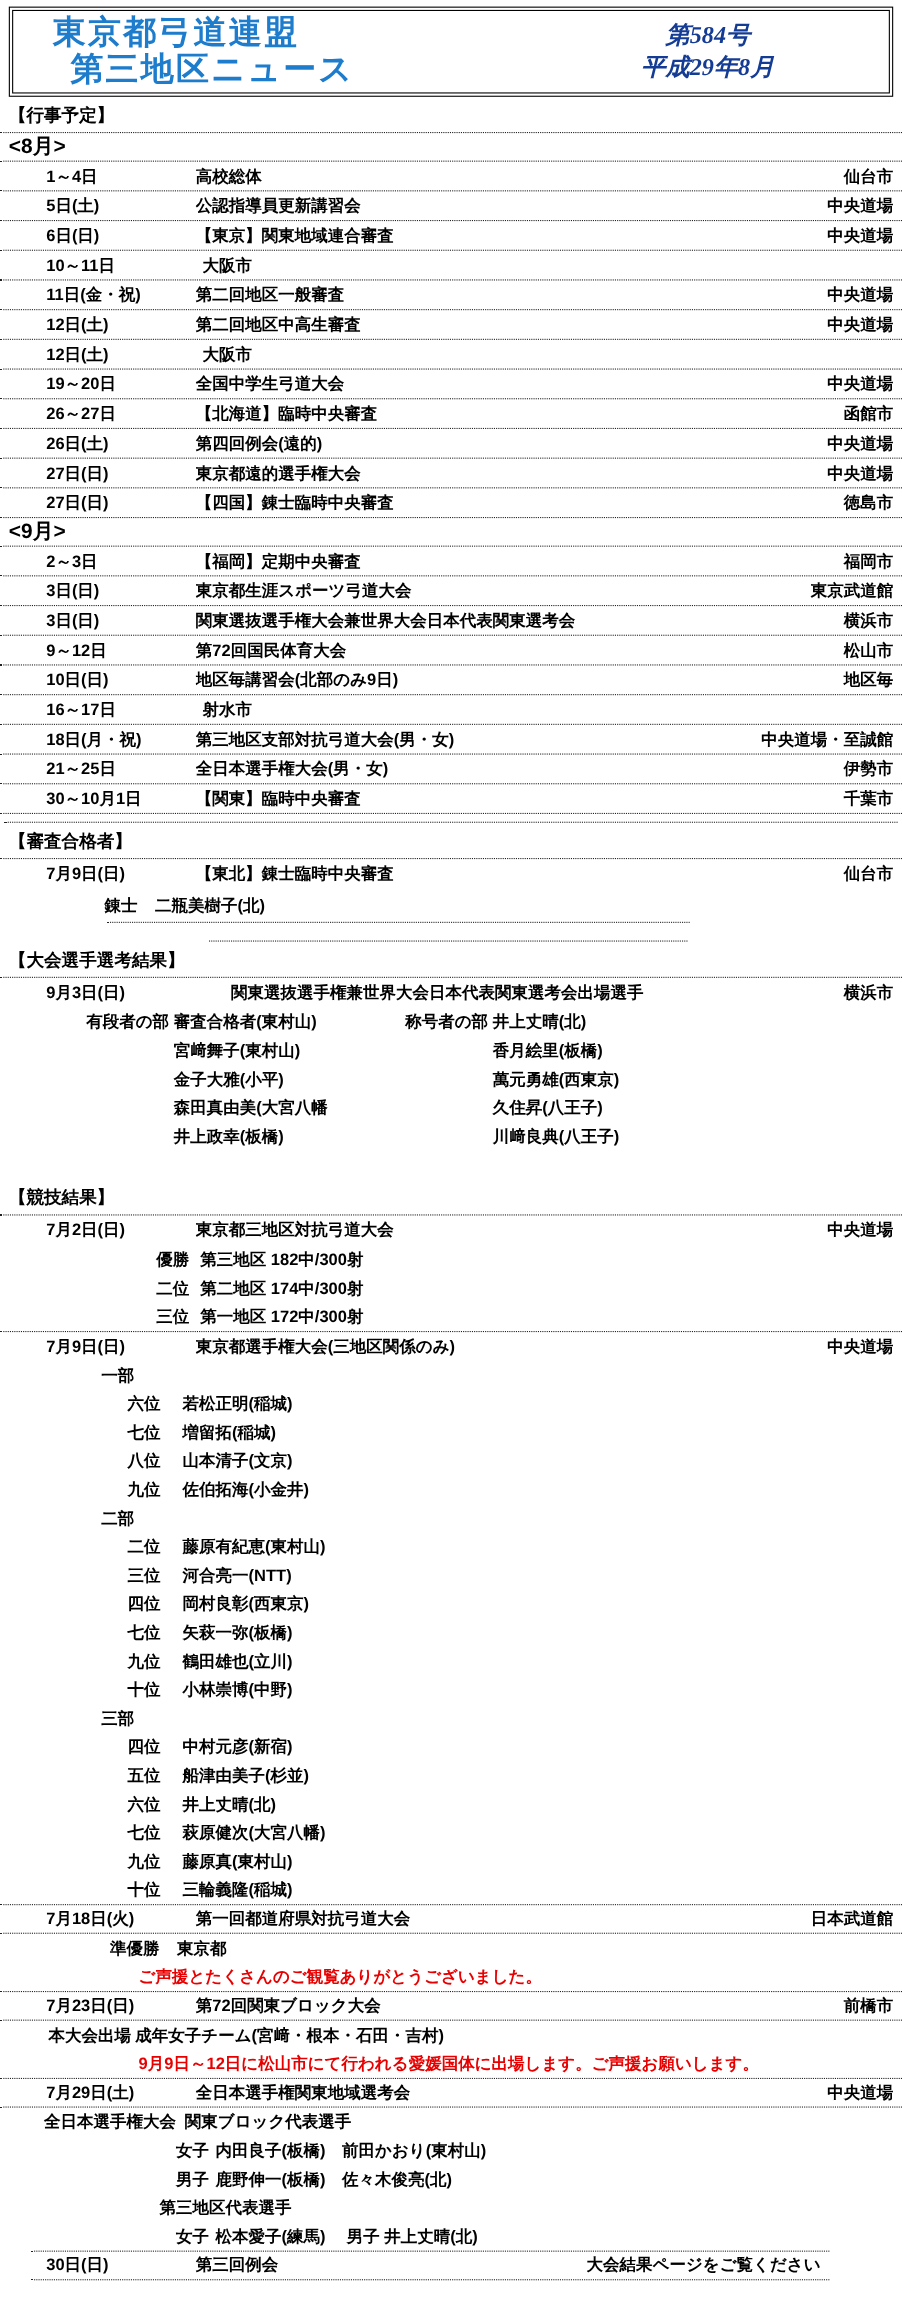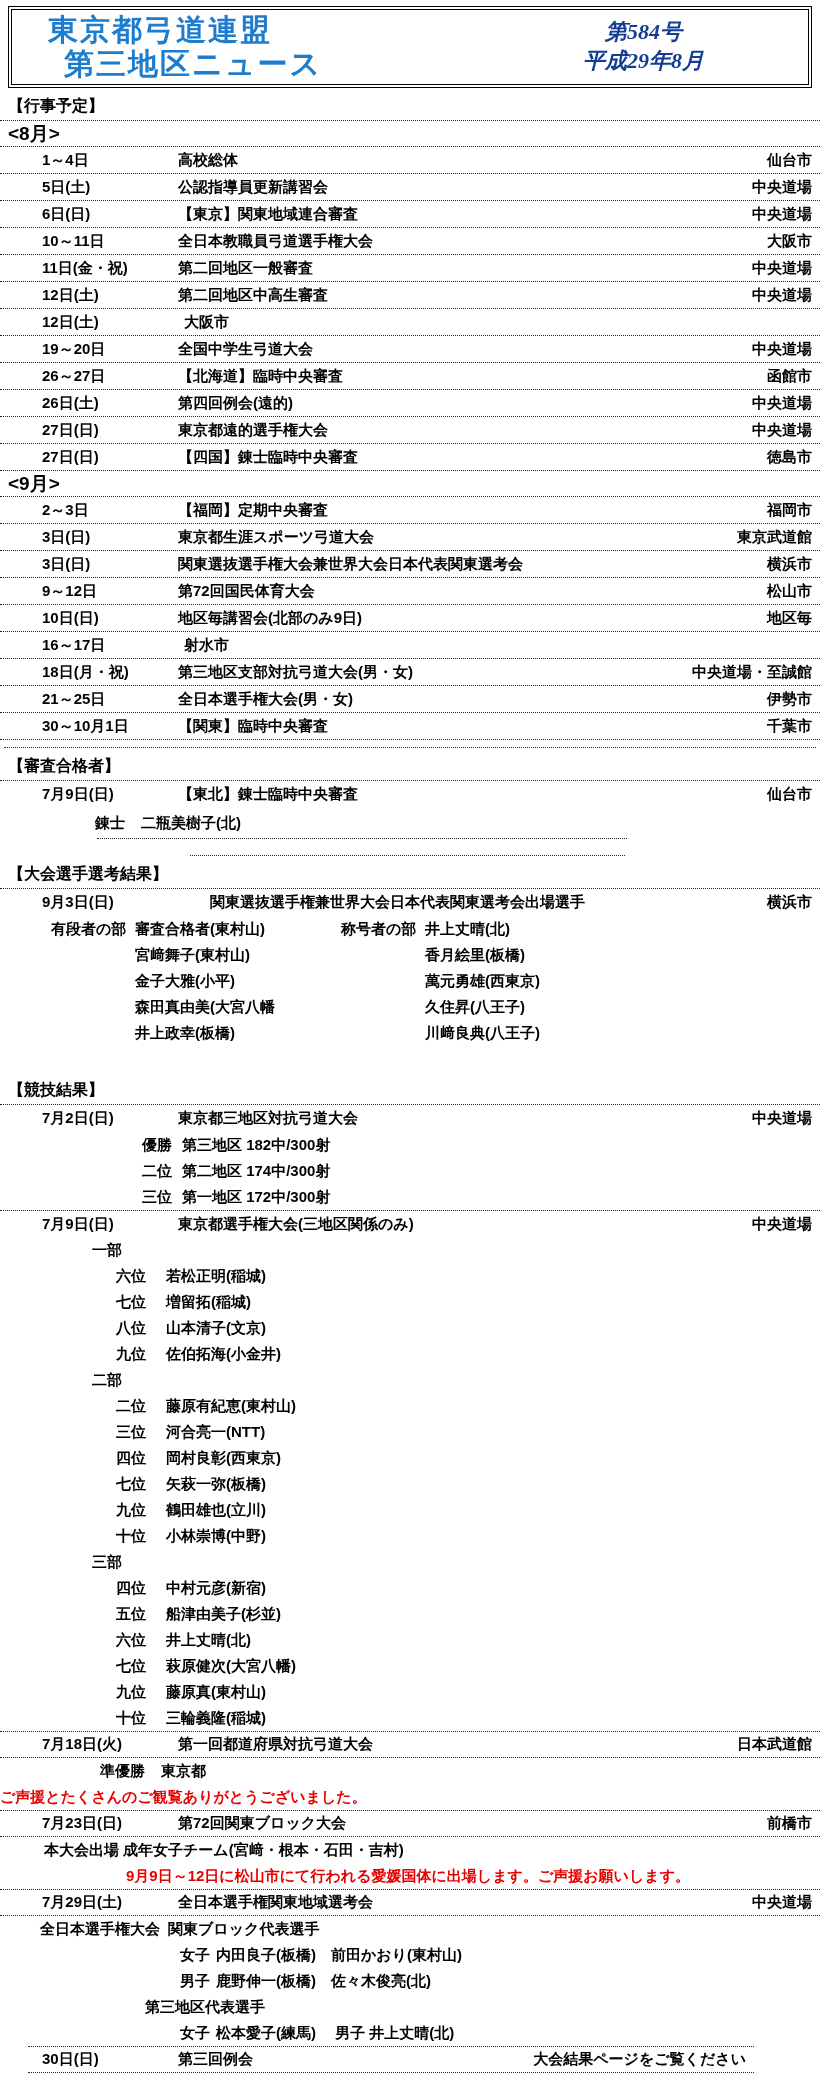--- a/index.html
+++ b/index.html
@@ -27,37 +27,37 @@
   .bb { border-bottom:1px dotted #222; }
   .divider { border-bottom:1px dotted #222; margin:7px 4px 0; }
   
   .passer-row { display:flex; align-items:center; height:30px; padding-left:95px; font-size:15px; }
   .passer-row .pr { width:46px; flex:none; }
   .passer-close { border-bottom:1px dotted #222; margin:0 193px 0 97px; }
   .gap16 { height:16px; }
   .gap26 { height:26px; }
   .sel-top { border-bottom:1px dotted #222; margin:0 195px 0 190px; }
   
-  .selrow { display:flex; align-items:center; height:26px; padding-left:51px; font-size:15px; white-space:nowrap; }
+  .selrow { display:flex; align-items:center; height:26px; padding-left:74px; font-size:15px; white-space:nowrap;text-align:center; }
   .sc1 { display:flex; width:290px; flex:none; overflow:hidden; }
   .sc2 { display:flex; }
   .sel-label { width:84px; flex:none; }
   
   .rline { display:flex; align-items:center; height:26px; font-size:15px; white-space:nowrap; }
   .st { padding-left:142px; } .rk1 { margin-right:10px; }
   .grp { padding-left:92px; }
   .rkl { padding-left:116px; } .rk2 { width:50px; flex:none; }
   .award { padding-left:100px; } .aw { margin-right:16px; }
   .note { color:var(--note_red,#e80000); }
-  .note1 { }
+  .note1 { padding-left:126px; }
   .sub4 { padding-left:44px; } .sub4 .lb { margin-right:4px; }
   .note2 { padding-left:126px; }
   .e5a { padding-left:40px; } .e5a .lb { margin-right:8px; }
   .e5b { padding-left:145px; }
-  .e5c { padding-left:160px; } .e5c .lb { margin-right:6px;margin-left:20px; }
+  .e5c { padding-left:160px; } .e5c .lb { margin-right:6px; }
   .last { margin:0 66px 0 28px; padding-left:14px; }
 </style>
 </head>
 <body>
 
 <div class="page">
 
   <div class="hdr-box">
     <div class="hdr-title">
       <div class="l1">東京都弓道連盟</div>
@@ -83,21 +83,20 @@
       <span class="te">公認指導員更新講習会</span>
       <span class="tp">中央道場</span>
     </div>
   <div class="trow">
       <span class="td">6日(日)</span>
       <span class="te">【東京】関東地域連合審査</span>
       <span class="tp">中央道場</span>
     </div>
   <div class="trow">
       <span class="td">10～11日</span>
-      <span class="te">全日本教職員弓道選手権大会</span>
       <span class="tp">大阪市</span>
     </div>
   <div class="trow">
       <span class="td">11日(金・祝)</span>
       <span class="te">第二回地区一般審査</span>
       <span class="tp">中央道場</span>
     </div>
   <div class="trow">
       <span class="td">12日(土)</span>
       <span class="te">第二回地区中高生審査</span>

